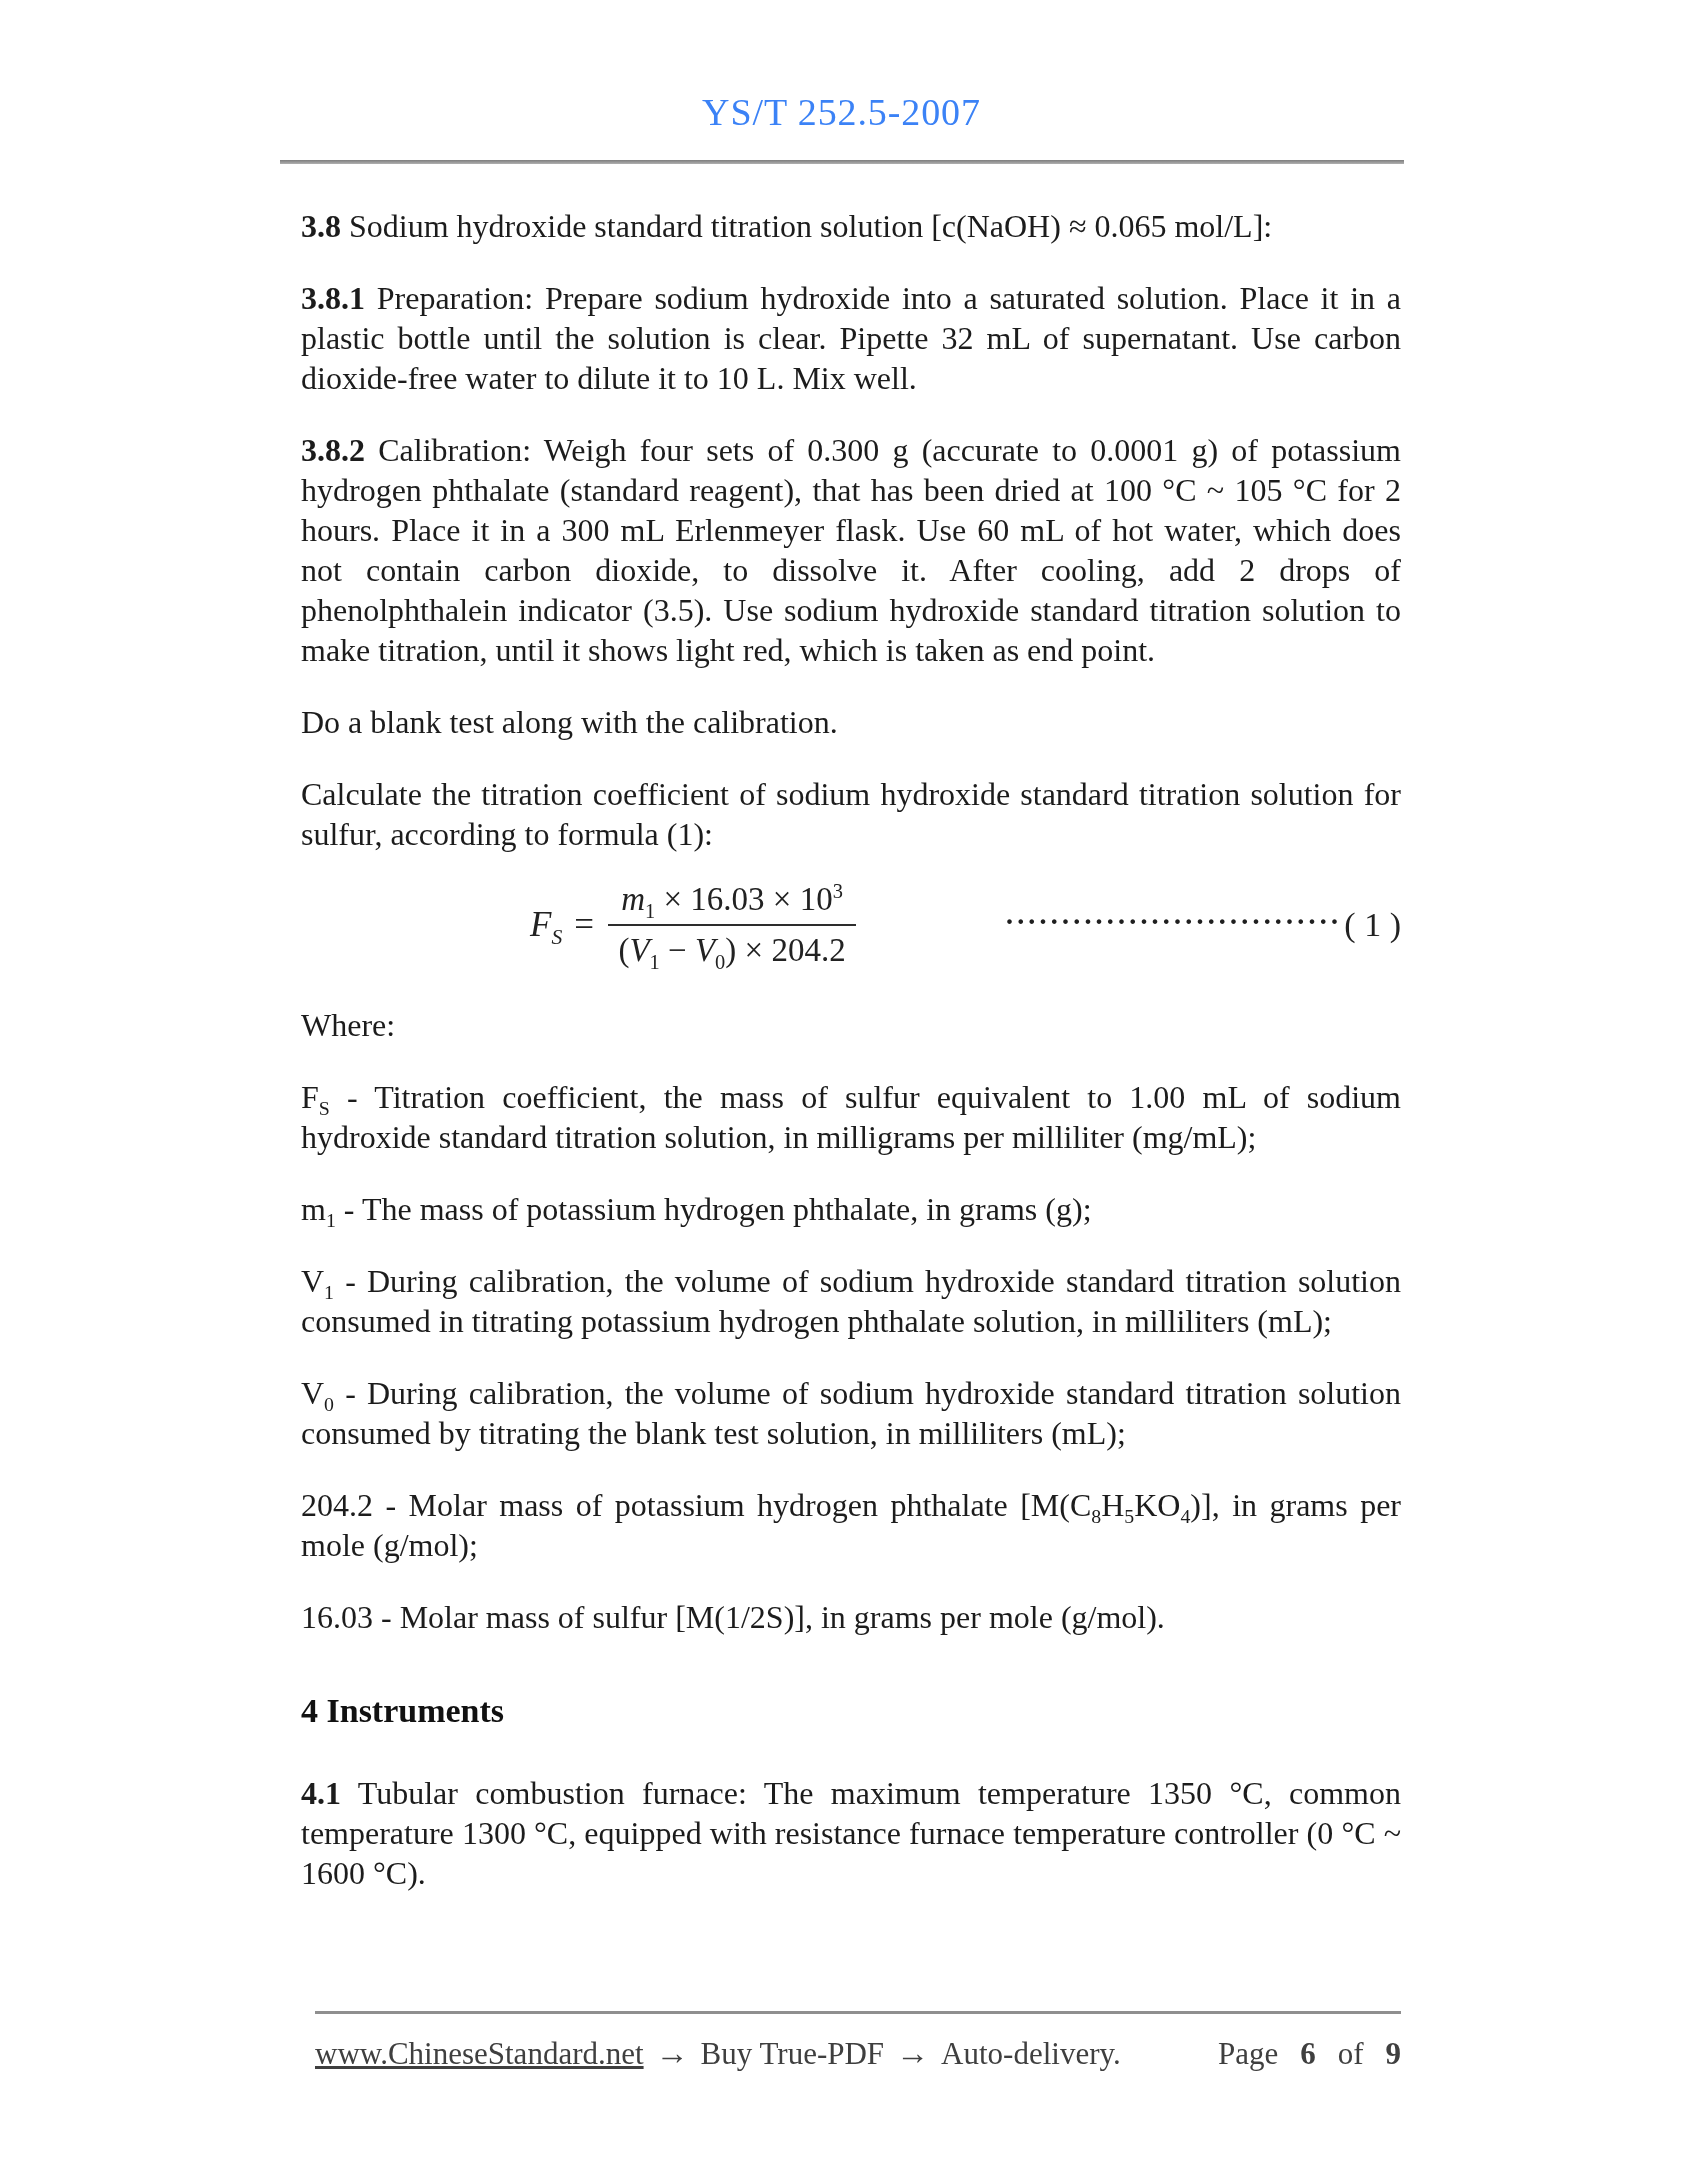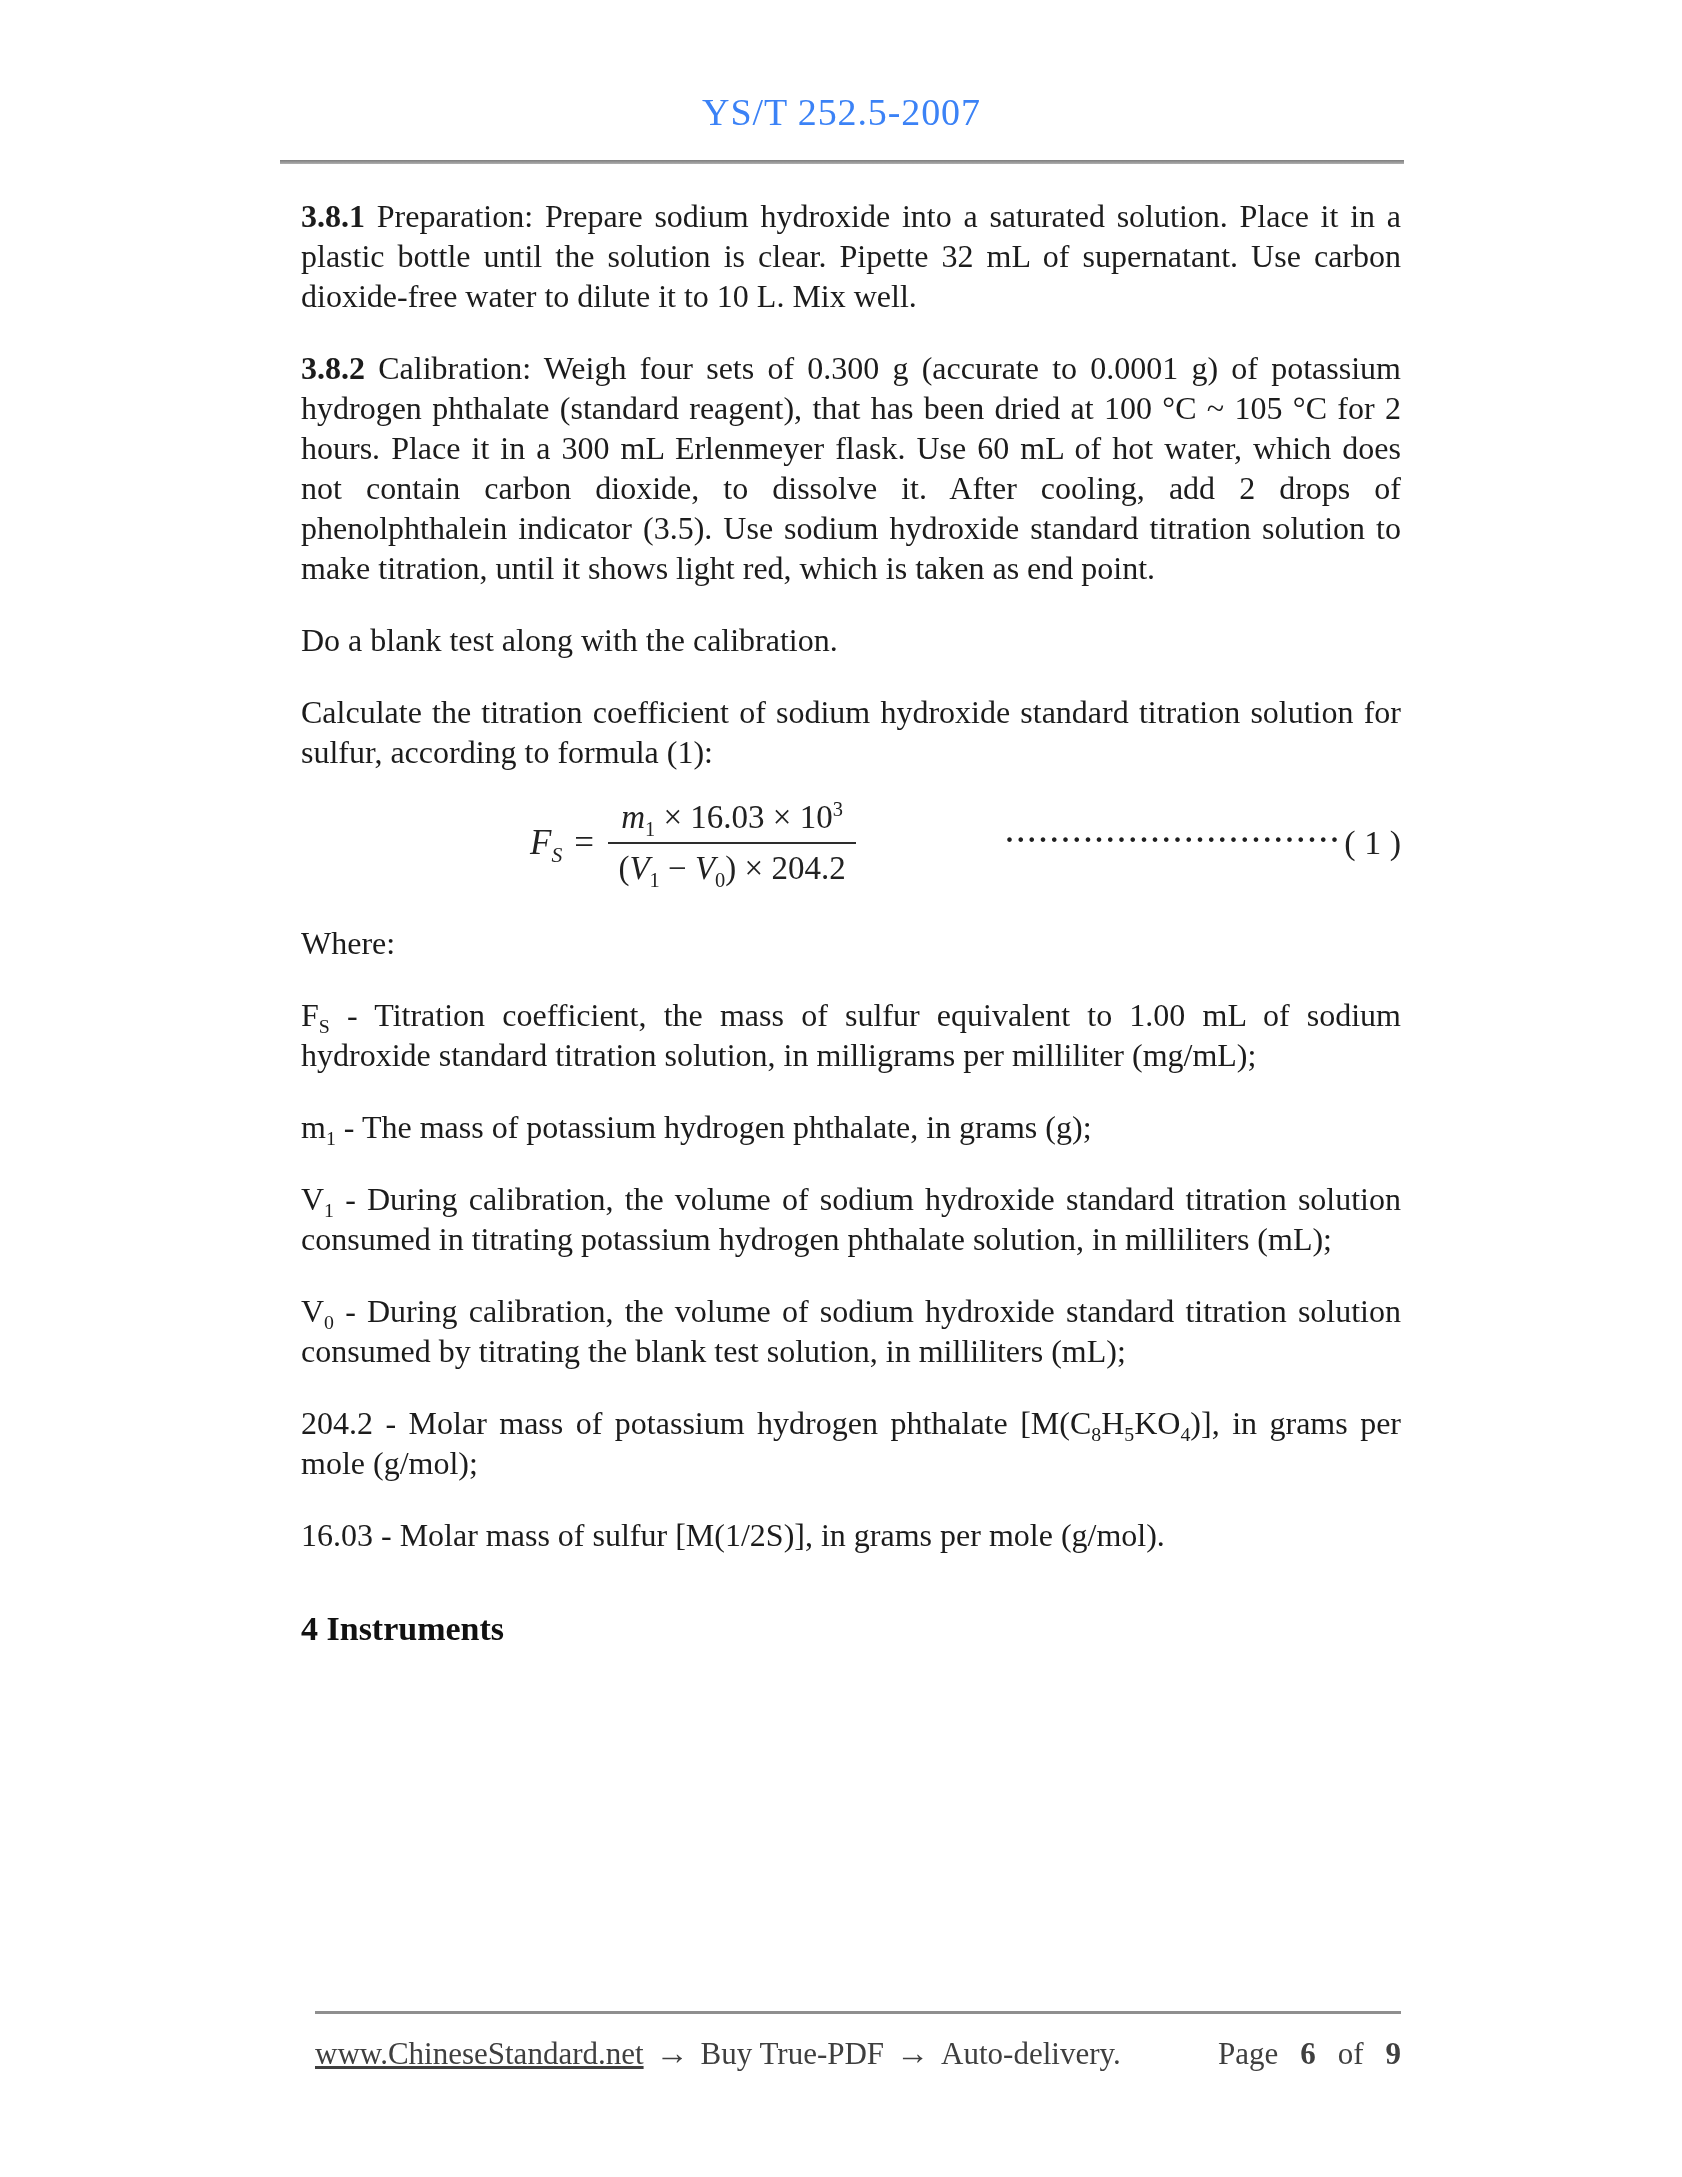--- a/index.html
+++ b/index.html
@@ -115,20 +115,21 @@
 
 <div class="page">
 
   <div class="doc-header">
     <div class="doc-title">YS/T 252.5-2007</div>
     <div class="header-rule"></div>
   </div>
 
   <div class="content">
 
+    <p class="first-para"><span class="bold-num">3.8</span><span> Sodium hydroxide standard titration solution [c(NaOH) ≈ 0.065 mol/L]:</span></p>
 
     <p><span class="bold-num">3.8.1</span><span> Preparation: Prepare sodium hydroxide into a saturated solution. Place it in a plastic bottle until the solution is clear. Pipette 32 mL of supernatant. Use carbon dioxide-free water to dilute it to 10 L. Mix well.</span></p>
 
     <p><span class="bold-num">3.8.2</span><span> Calibration: Weigh four sets of 0.300 g (accurate to 0.0001 g) of potassium hydrogen phthalate (standard reagent), that has been dried at 100 °C ~ 105 °C for 2 hours. Place it in a 300 mL Erlenmeyer flask. Use 60 mL of hot water, which does not contain carbon dioxide, to dissolve it. After cooling, add 2 drops of phenolphthalein indicator (3.5). Use sodium hydroxide standard titration solution to make titration, until it shows light red, which is taken as end point.</span></p>
 
     <p>Do a blank test along with the calibration.</p>
 
     <p>Calculate the titration coefficient of sodium hydroxide standard titration solution for sulfur, according to formula (1):</p>
 
     <div class="formula-row">
@@ -151,20 +152,21 @@
     <p class="indent">F<sub>S</sub> - Titration coefficient, the mass of sulfur equivalent to 1.00 mL of sodium hydroxide standard titration solution, in milligrams per milliliter (mg/mL);</p>
     <p class="indent">m<sub>1</sub> - The mass of potassium hydrogen phthalate, in grams (g);</p>
     <p class="indent">V<sub>1</sub> - During calibration, the volume of sodium hydroxide standard titration solution consumed in titrating potassium hydrogen phthalate solution, in milliliters (mL);</p>
     <p class="indent">V<sub>0</sub> - During calibration, the volume of sodium hydroxide standard titration solution consumed by titrating the blank test solution, in milliliters (mL);</p>
     <p class="indent">204.2 - Molar mass of potassium hydrogen phthalate [M(C<sub>8</sub>H<sub>5</sub>KO<sub>4</sub>)], in grams per mole (g/mol);</p>
     <p class="indent">16.03 - Molar mass of sulfur [M(1/2S)], in grams per mole (g/mol).</p>
 
 
     <h2 class="instruments"><span>4</span><span> Instruments</span></h2>
 
+    <p class="after-h2"><span class="bold-num">4.1</span><span> Tubular combustion furnace: The maximum temperature 1350 °C, common temperature 1300 °C, equipped with resistance furnace temperature controller (0 °C ~ 1600 °C).</span></p>
 
   </div>
 
   <div class="doc-footer">
     <div class="footer-left">
       <span class="footer-link">www.ChineseStandard.net</span>
       <span class="arrow-glyph">→</span>
       <span>Buy True-PDF</span>
       <span class="arrow-glyph">→</span>
       <span>Auto-delivery.</span>

